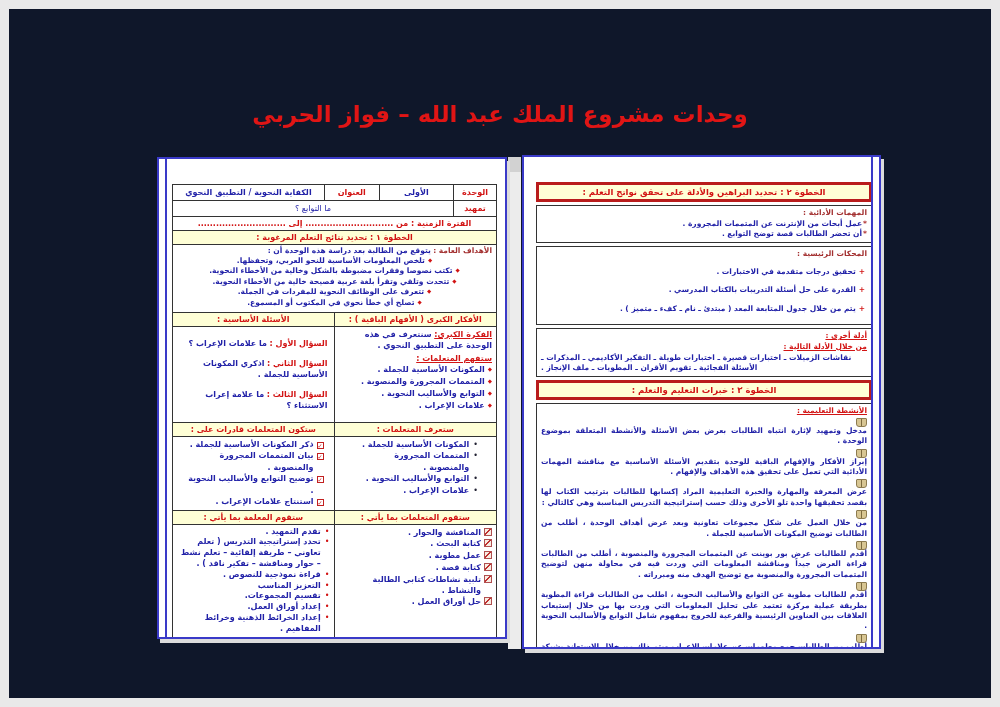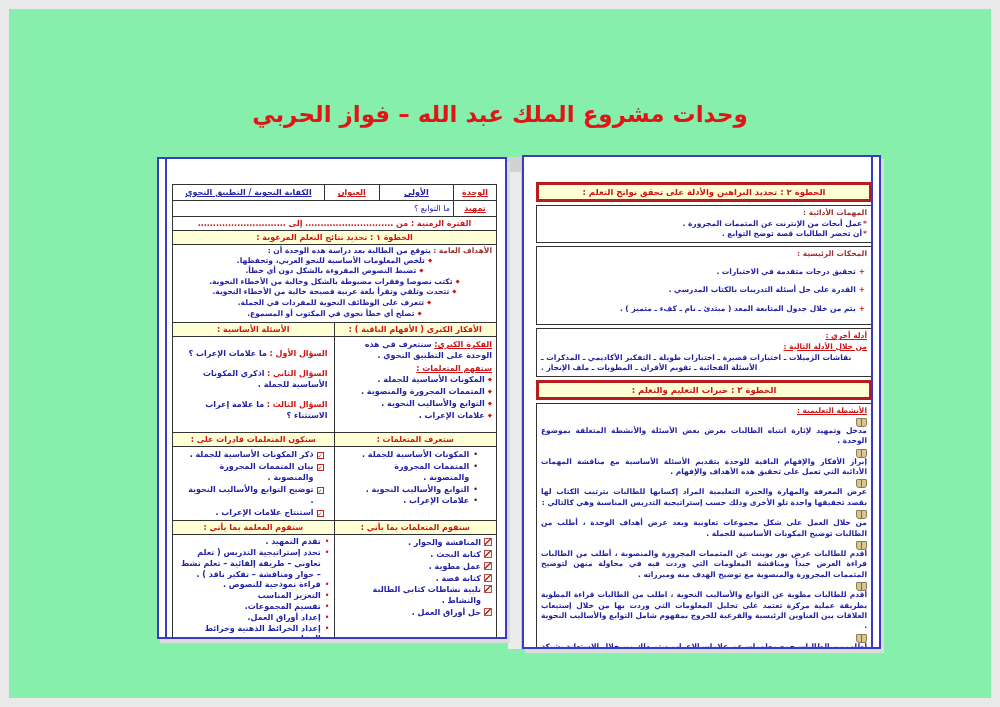--- a/index.html
+++ b/index.html
@@ -3,21 +3,21 @@
 <meta charset="utf-8">
 <style>
   html,body { margin:0; padding:0; }
   body {
     width:1000px; height:707px; overflow:hidden;
     background:#ffffff;
     font-family:"DejaVu Sans", sans-serif;
   }
   .viewport {
     position:relative; width:1000px; height:707px; box-sizing:border-box;
-    border:9px solid #e9e9e9; background:#86efac;
+    border:9px solid #e9e9e9; background:#0f172a;
   }
   .doc-title {
     position:absolute; top:92px; left:0; width:100%;
     text-align:center; margin:0;
     font-size:23px; font-weight:bold; color:#e01515;
     letter-spacing:0;
   }
   .page {
     position:absolute; background:#ffffff;
     border:2px solid #3a3ac8;
@@ -34,34 +34,34 @@
   .page-left::after  { right:auto; left:6px; }
   .page-right::after { right:6px; }
   .gap-strip { position:absolute; left:499px; top:148px; width:13px; height:492px; background:#ececec; }
   .gap-strip .gap-top { width:100%; height:15px; background:#d2d2d2; }
 
   
   .red  { color:#d21414; }
   .darkred { color:#a33030; }
   .blue { color:#2222a8; }
   .bold { font-weight:bold; }
-  .center { text-align:center;text-decoration:underline; }
+  .center { text-align:center; }
   .u { text-decoration:underline; }
 
   
   .ltable {
     border:1px solid #333; margin:25px 8px 0 13px;
     font-size:8px; line-height:11px; background:#fff;
   }
   .lrow { border-bottom:1px solid #333; display:block; }
   .lrow:last-child { border-bottom:none; }
   .flexrow { display:flex; align-items:stretch; }
   .cell { padding:2px 3px; box-sizing:border-box; }
   .flexrow .cell + .cell { border-inline-start:none; border-right:1px solid #333; }
-  .c13 { width:13%; } .c23 { width:23%; } .c17 { width:17%; } .c47 { width:47%; } .c87 { width:87%; }
+  .c13 { width:13%; } .c23 { width:23%; } .c17 { width:17%; } .c47 { width:47%; } .c87 { width:87%;text-align:center; }
   .half { width:50%; }
   .hdr { background:#ffffd6; text-align:center; font-weight:bold; color:#d21414; padding:1px 2px; }
   .period { text-align:center; color:#d21414; font-weight:bold; padding:1px 2px; }
 
   .goals { padding:1px 4px 3px 4px; font-size:7.5px; line-height:9.6px; }
   .goal-item { display:flex; justify-content:center; align-items:baseline; }
   .ideas-cell, .q-cell, .k-cell, .a-cell { padding:2px 4px; }
   .q-item { margin:9px 2px; }
   .idea-line { margin-bottom:2px; }
   .u-item, .k-item, .a-item, .s-item, .t-item { display:flex; align-items:baseline; }
@@ -142,24 +142,20 @@
           <span class="darkred bold">الأهداف العامة :</span>
           <span class="blue bold">يتوقع من الطالبة بعد دراسة هذه الوحدة أن :</span>
         </div>
         <div class="goal-list">
 
             <div class="goal-item">
               <span class="ico ico-diamond">◆</span>
               <span class="blue bold">تلخص المعلومات الأساسية للنحو العربي، وتحفظها.</span>
             </div>
 
-            <div class="goal-item">
-              <span class="ico ico-diamond">◆</span>
-              <span class="blue bold">تضبط النصوص المقروءة بالشكل دون أي خطأ.</span>
-            </div>
 
             <div class="goal-item">
               <span class="ico ico-diamond">◆</span>
               <span class="blue bold">تكتب نصوصا وفقرات مضبوطة بالشكل وخالية من الأخطاء النحوية.</span>
             </div>
 
             <div class="goal-item">
               <span class="ico ico-diamond">◆</span>
               <span class="blue bold">تتحدث وتلقي وتقرأ بلغة عربية فصيحة خالية من الأخطاء النحوية.</span>
             </div>

